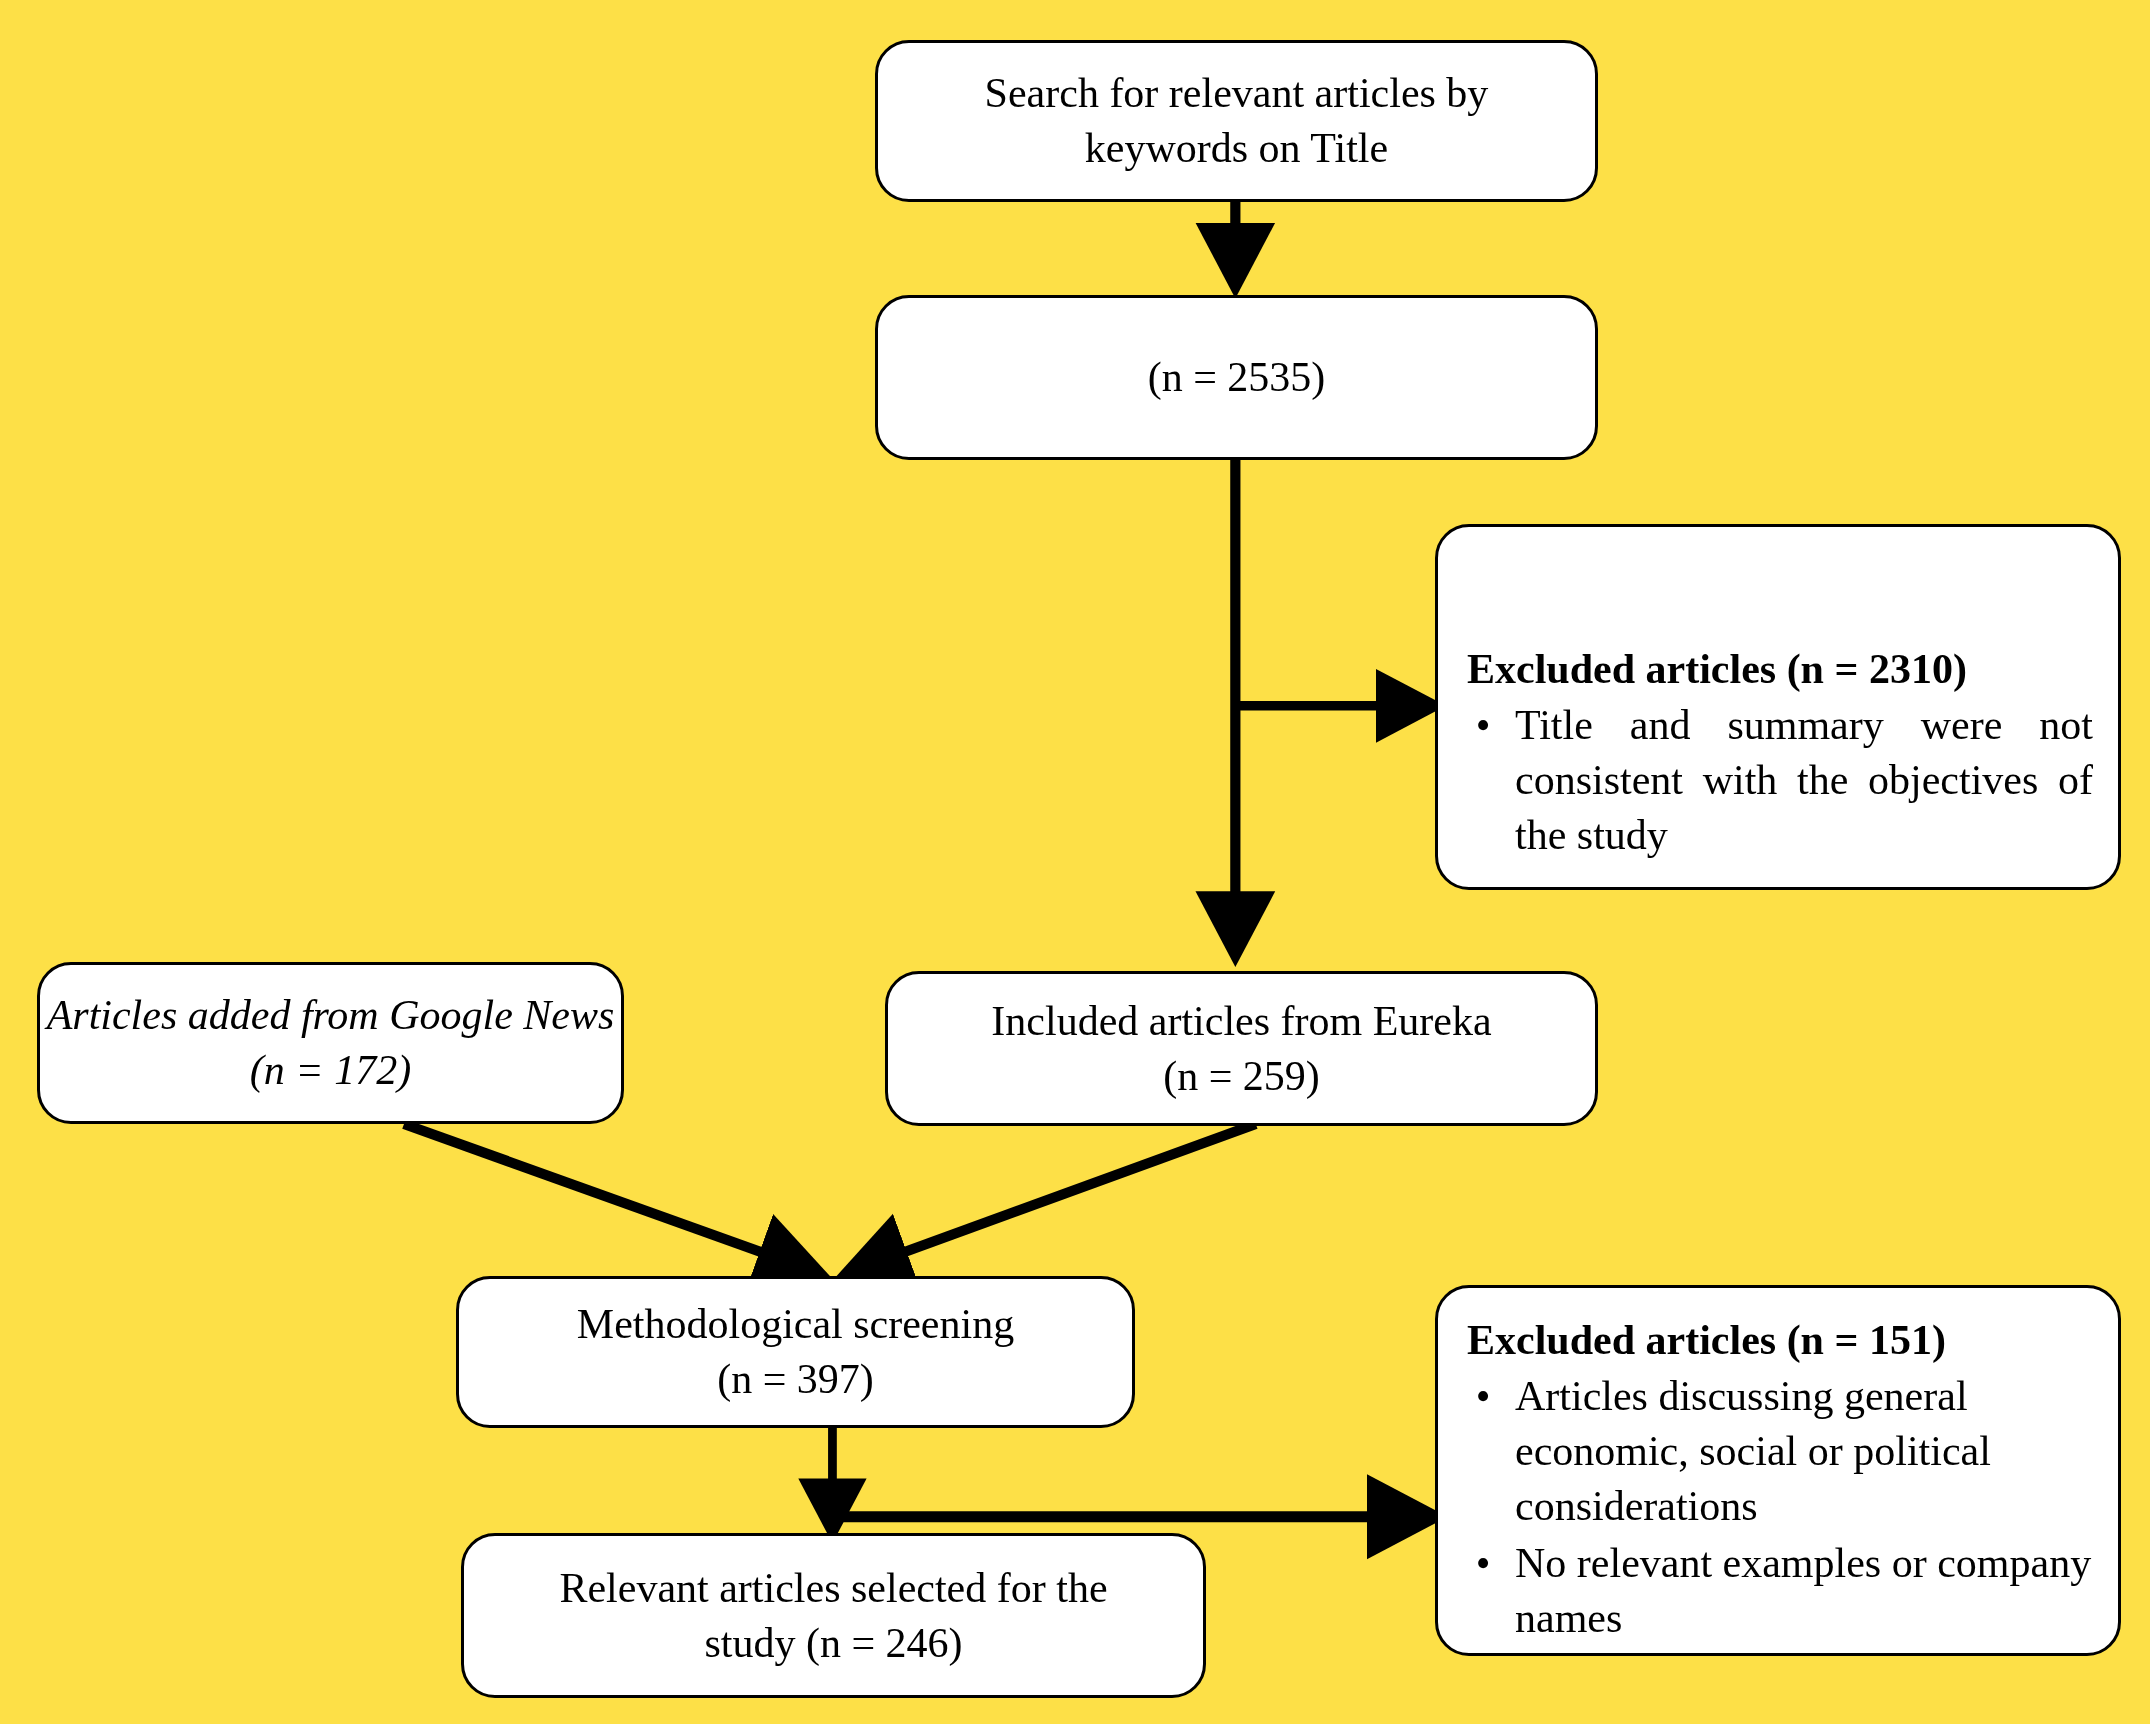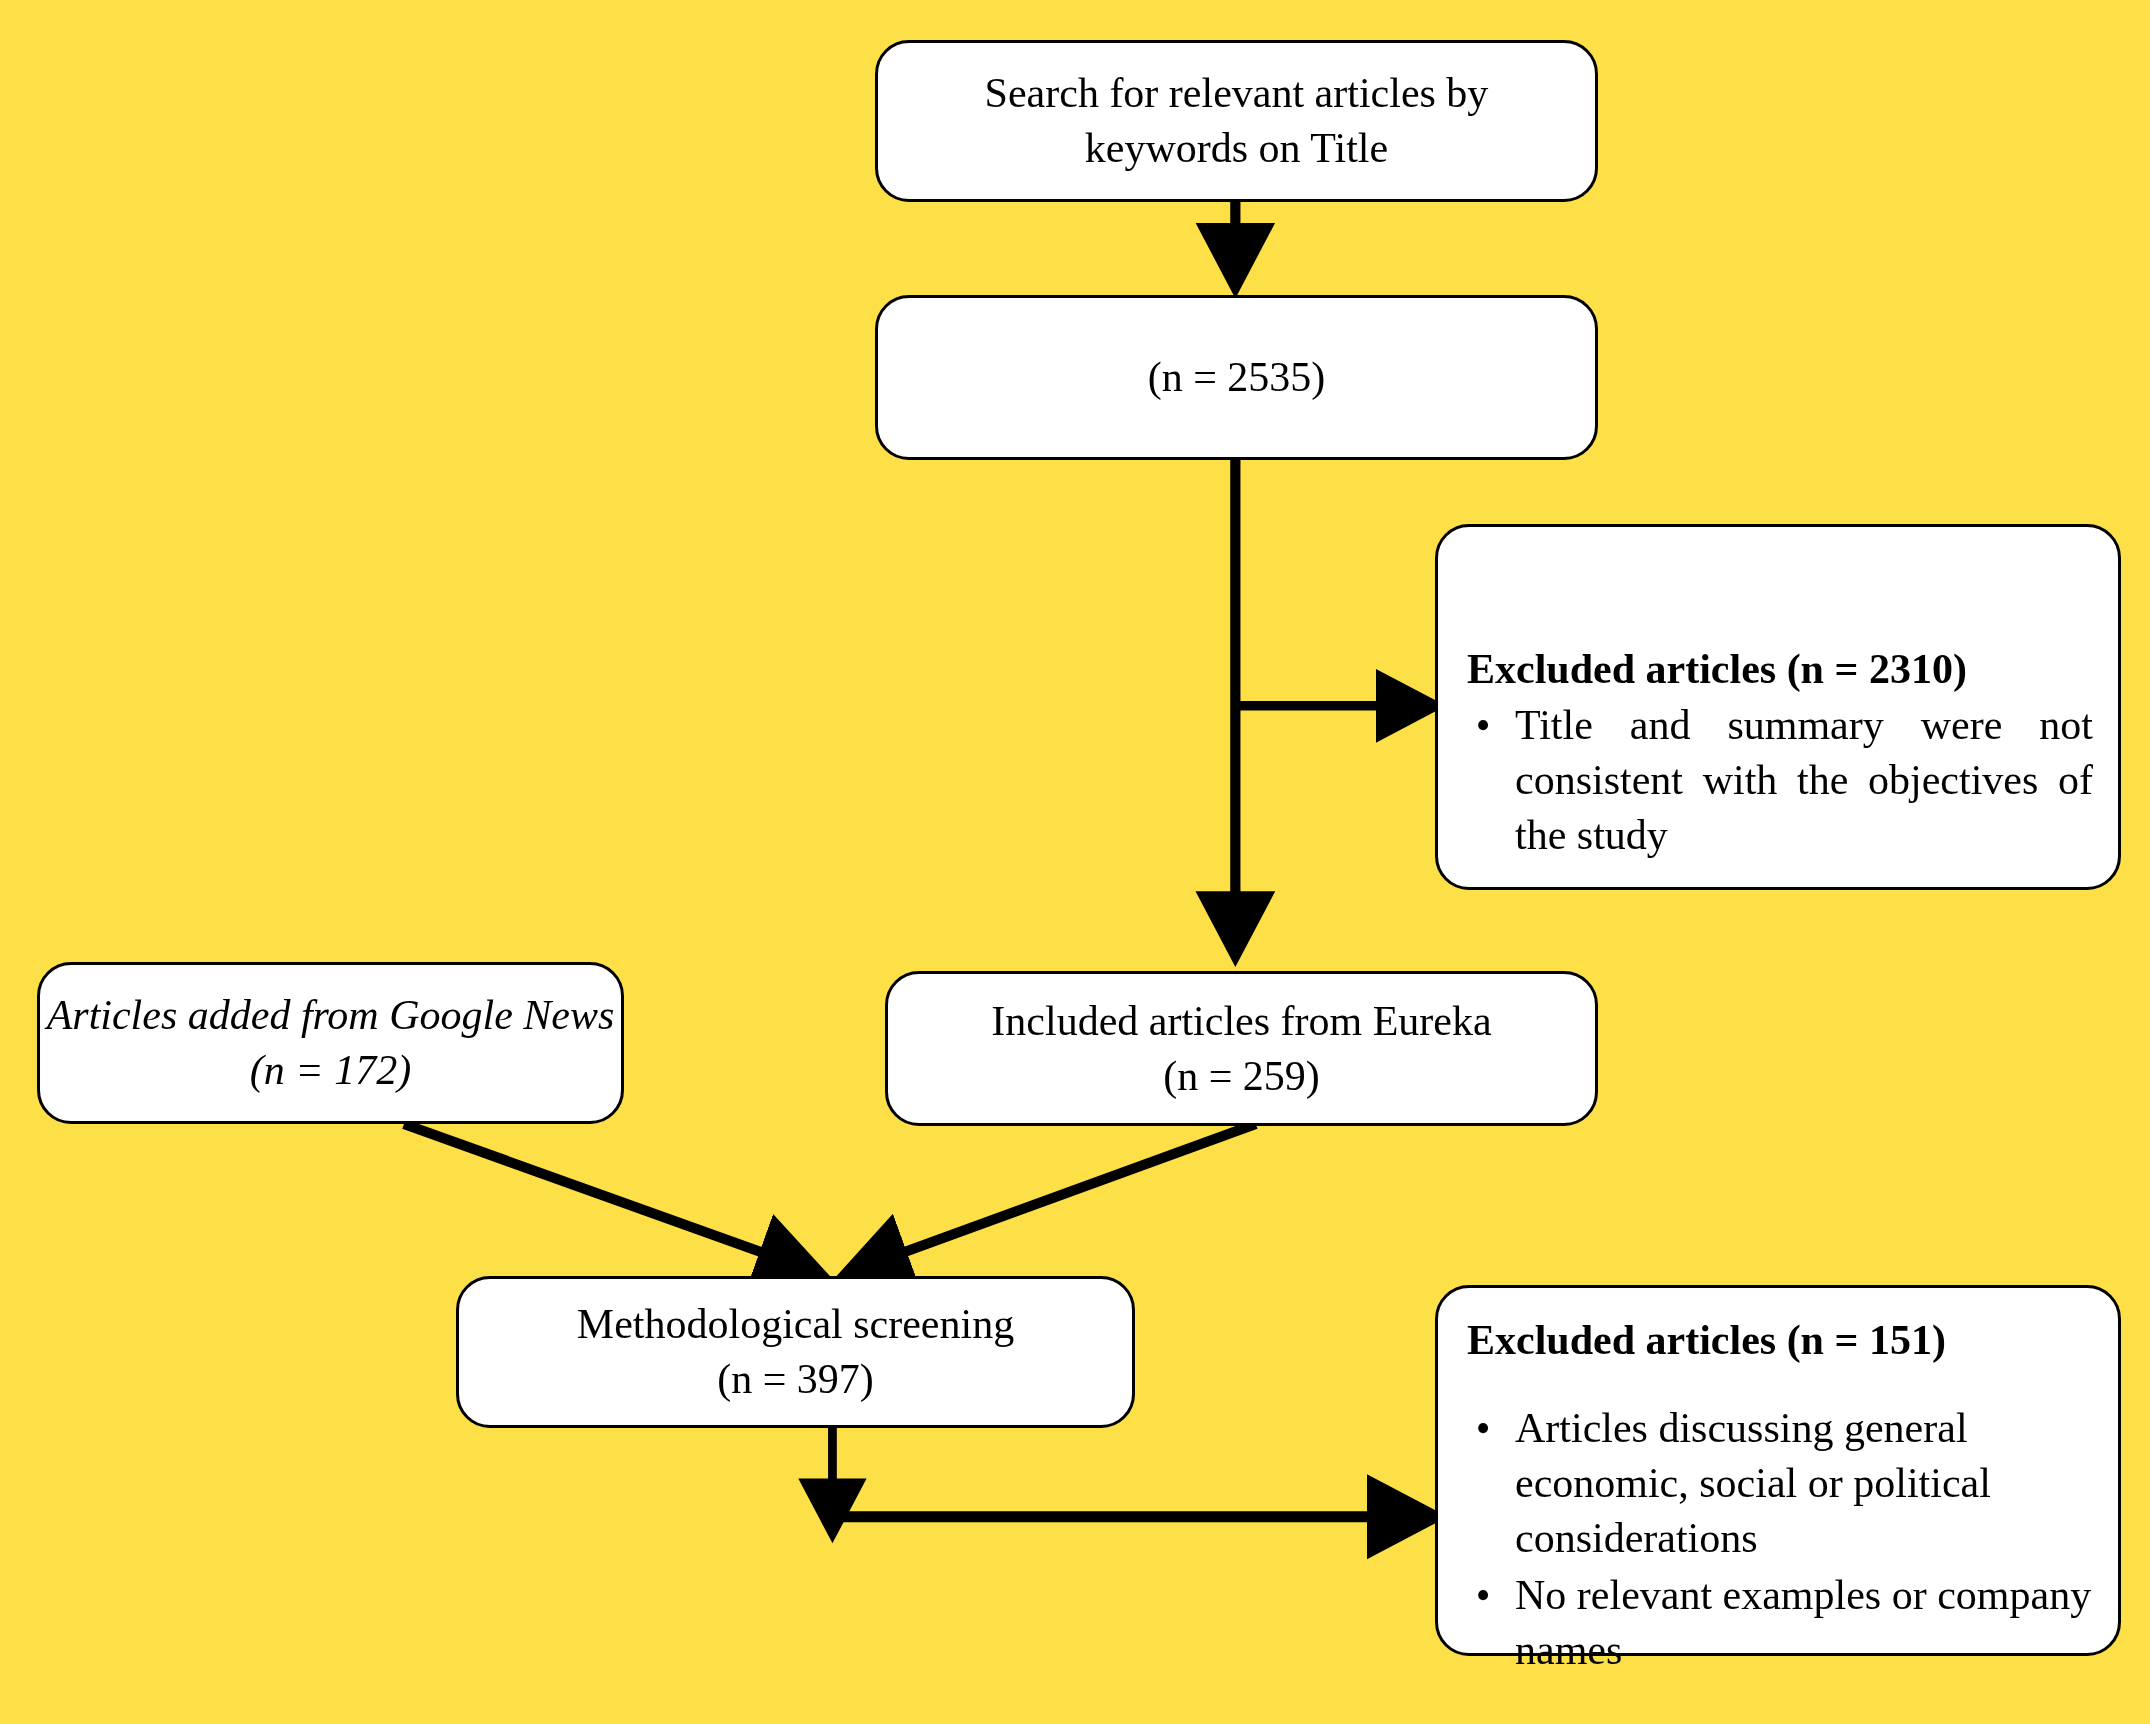--- a/index.html
+++ b/index.html
@@ -145,29 +145,33 @@
   <div class="node centered" style="left:885px; top:971px; width:713px; height:155px;">
     <div class="node-line">Included articles from Eureka</div>
     <div class="node-line">(n = 259)</div>
   </div>
 
   <div class="node centered" style="left:456px; top:1276px; width:679px; height:152px;">
     <div class="node-line">Methodological screening</div>
     <div class="node-line">(n = 397)</div>
   </div>
 
-  <div class="node excluded" style="left:1435px; top:1285px; width:686px; height:371px; padding-top:26px;gap:32px;">
+  <div class="node excluded" style="left:1435px; top:1285px; width:686px; height:371px; padding-top:26px;">
     <div class="excluded-title">Excluded articles (n = 151)</div>
     <ul class="bullet-list">
       <li class="bullet-item">
         <span class="bullet-dot">•</span>
         <span>Articles discussing general economic, social or political considerations</span>
       </li>
       <li class="bullet-item">
         <span class="bullet-dot">•</span>
         <span>No relevant examples or company names</span>
       </li>
     </ul>
   </div>
 
+  <div class="node centered" style="left:461px; top:1533px; width:745px; height:165px;">
+    <div class="node-line">Relevant articles selected for the</div>
+    <div class="node-line">study (n = 246)</div>
+  </div>
 
 </div>
 
 
 </body></html>

